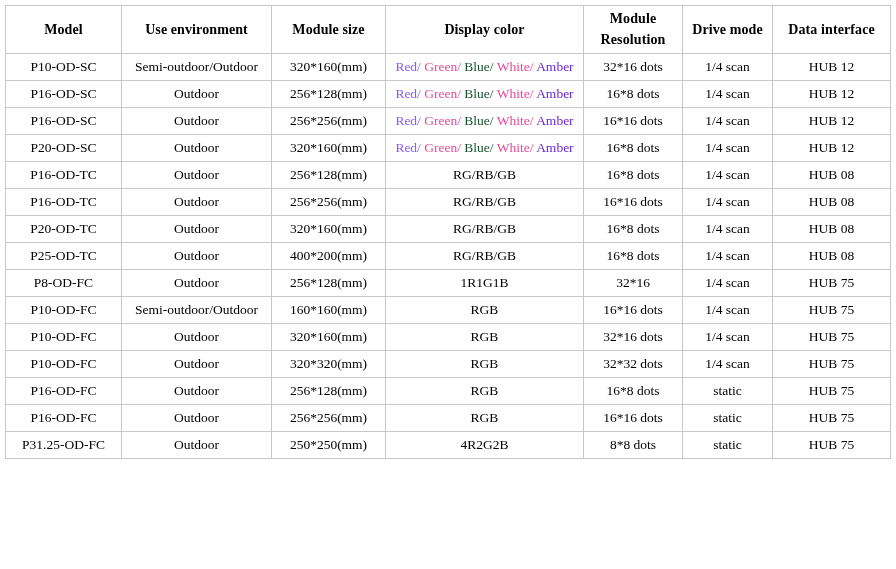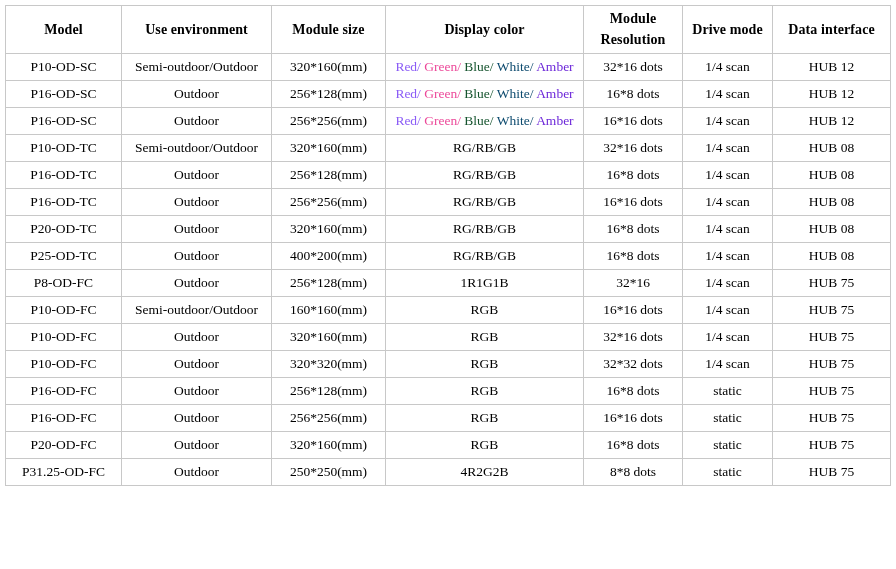--- a/index.html
+++ b/index.html
@@ -66,21 +66,21 @@
   .hdr-stack {
     display: block;
     line-height: 1.45;
   }
 
   
   .dc { white-space: nowrap; }
   .dc-red    { color: #8b5cf6; }
   .dc-green  { color: #ec4899; }
   .dc-blue   { color: #14532d; }
-  .dc-white  { color: #0c4a6e; }
+  .dc-white  { color: #ec4899; }
   .dc-amber  { color: #6d28d9; }
 </style>
 </head>
 <body>
 
 <div id="spec-table-wrap">
   <table class="spec-table">
     <colgroup>
       <col class="c-model">
       <col class="c-env">
@@ -126,27 +126,27 @@
         <tr>
           <td>P16-OD-SC</td>
           <td>Outdoor</td>
           <td>256*256(mm)</td>
           <td><span class="dc dc-red">Red/ </span><span class="dc dc-green">Green/ </span><span class="dc dc-blue">Blue/ </span><span class="dc dc-white">White/ </span><span class="dc dc-amber">Amber</span></td>
           <td>16*16 dots</td>
           <td>1/4 scan</td>
           <td>HUB 12</td>
         </tr>
         <tr>
-          <td>P10-OD-TC</td>
-          <td>Semi-outdoor/Outdoor</td>
-          <td>320*160(mm)</td>
-          <td>RG/RB/GB</td>
-          <td>32*16 dots</td>
-          <td>1/4 scan</td>
-          <td>HUB 08</td>
+          <td>P20-OD-SC</td>
+          <td>Outdoor</td>
+          <td>320*160(mm)</td>
+          <td><span class="dc dc-red">Red/ </span><span class="dc dc-green">Green/ </span><span class="dc dc-blue">Blue/ </span><span class="dc dc-white">White/ </span><span class="dc dc-amber">Amber</span></td>
+          <td>16*8 dots</td>
+          <td>1/4 scan</td>
+          <td>HUB 12</td>
         </tr>
         <tr>
           <td>P16-OD-TC</td>
           <td>Outdoor</td>
           <td>256*128(mm)</td>
           <td>RG/RB/GB</td>
           <td>16*8 dots</td>
           <td>1/4 scan</td>
           <td>HUB 08</td>
         </tr>
@@ -221,29 +221,20 @@
           <td>16*8 dots</td>
           <td>static</td>
           <td>HUB 75</td>
         </tr>
         <tr>
           <td>P16-OD-FC</td>
           <td>Outdoor</td>
           <td>256*256(mm)</td>
           <td>RGB</td>
           <td>16*16 dots</td>
-          <td>static</td>
-          <td>HUB 75</td>
-        </tr>
-        <tr>
-          <td>P20-OD-FC</td>
-          <td>Outdoor</td>
-          <td>320*160(mm)</td>
-          <td>RGB</td>
-          <td>16*8 dots</td>
           <td>static</td>
           <td>HUB 75</td>
         </tr>
         <tr>
           <td>P31.25-OD-FC</td>
           <td>Outdoor</td>
           <td>250*250(mm)</td>
           <td>4R2G2B</td>
           <td>8*8 dots</td>
           <td>static</td>

